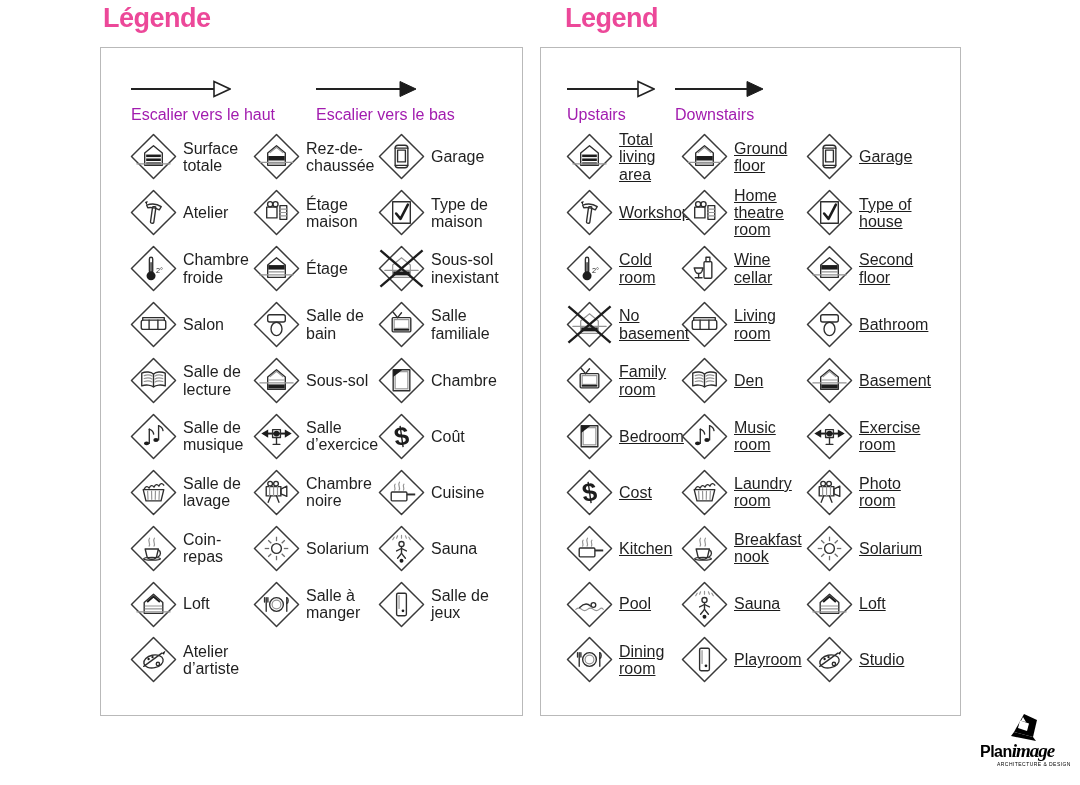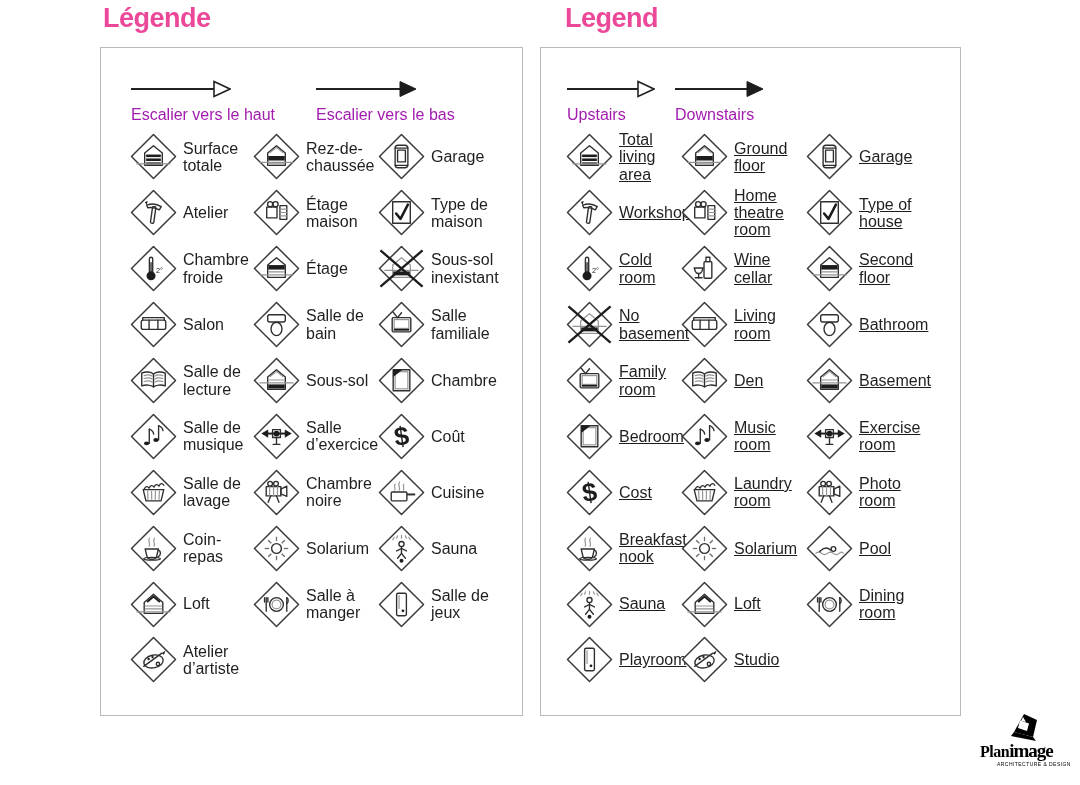--- a/index.html
+++ b/index.html
@@ -23,22 +23,22 @@
   .cell{display:flex;align-items:center;gap:6px;}
   .dicon{width:47px;height:47px;flex:0 0 47px;}
   .dmd{fill:#fff;stroke:#3a3a3a;stroke-width:1.5;stroke-linejoin:round;}
   .s{fill:none;stroke:#2e2e2e;stroke-width:1.4;stroke-linecap:round;stroke-linejoin:round;}
   .g{fill:none;stroke:#949494;stroke-width:1.2;stroke-linecap:round;}
   .f{fill:#1c1c1c;stroke:none;}
   .lbl{font-size:16px;line-height:1.08;white-space:pre-line;color:#1f1f1f;}
   .logo{position:absolute;left:980px;top:714px;width:100px;}
   .logo-glyph{display:block;margin-left:26px;}
   .logo-brand{margin-top:-3px;line-height:1;white-space:nowrap;}
-  .brand-bold{font-weight:bold;font-size:16px;letter-spacing:-0.5px;color:#000;font-family:Liberation Serif, serif;}
-  .brand-script{font-weight:bold;font-size:19px;letter-spacing:-1px;
+  .brand-bold{font-weight:bold;font-size:16px;letter-spacing:-0.5px;color:#000;}
+  .brand-script{font-style:italic;font-weight:bold;font-size:19px;letter-spacing:-1px;
                 font-family:"Liberation Serif",serif;color:#000;}
   .logo-tagline{font-size:5px;letter-spacing:0.45px;margin-left:17px;margin-top:1px;color:#000;}
 </style>
 </head>
 <body>
 
 <div class="panel-title" id="title-fr">Légende</div>
 <div class="panel-title" id="title-en">Legend</div>
 
 <div class="panel" id="panel-fr">
@@ -636,20 +636,29 @@
           <polygon class="s" points="28.5,20.5 34.5,17.5 34.5,28 28.5,25.5"></polygon>
           <line class="s" x1="18" y1="27.5" x2="15.5" y2="34"></line>
           <line class="s" x1="24" y1="27.5" x2="26.5" y2="34"></line>
         </svg>
         <div class="lbl">Photo
 room</div>
       </div>
       <div class="cell">
         <svg class="dicon" viewBox="0 0 48 48">
           <polygon class="dmd" points="24,1.5 46.5,24 24,46.5 1.5,24"></polygon>
+          <rect class="s" x="13.5" y="23.5" width="16" height="9" rx="1"></rect>
+          <line x1="29.5" y1="26" x2="38" y2="26" stroke="#2e2e2e" stroke-width="2"></line>
+          <path class="g" d="M17,21.5 c1.5,-2 -1.5,-4 0.5,-6 M21.5,21.5 c2,-2.5 -2,-5 0.5,-8 M26,21.5 c1.5,-2 -1.5,-4 0.5,-6"></path>
+        </svg>
+        <div class="lbl">Kitchen</div>
+      </div>
+      <div class="cell">
+        <svg class="dicon" viewBox="0 0 48 48">
+          <polygon class="dmd" points="24,1.5 46.5,24 24,46.5 1.5,24"></polygon>
           <path class="s" d="M15.5,24.5 h13.5 l-1.8,7.5 a5,3.5 0 0 1 -9.9,0 z"></path>
           <path class="s" d="M29,25.5 a3.8,3.8 0 0 1 -0.5,7"></path>
           <ellipse class="s" cx="22.5" cy="34.5" rx="8.5" ry="1.4"></ellipse>
           <path class="g" d="M19.5,21.5 c2,-2.5 -2,-5 0.5,-8 M24.5,21.5 c2,-2.5 -2,-5 0.5,-8"></path>
         </svg>
         <div class="lbl">Breakfast
 nook</div>
       </div>
       <div class="cell">
         <svg class="dicon" viewBox="0 0 48 48">

